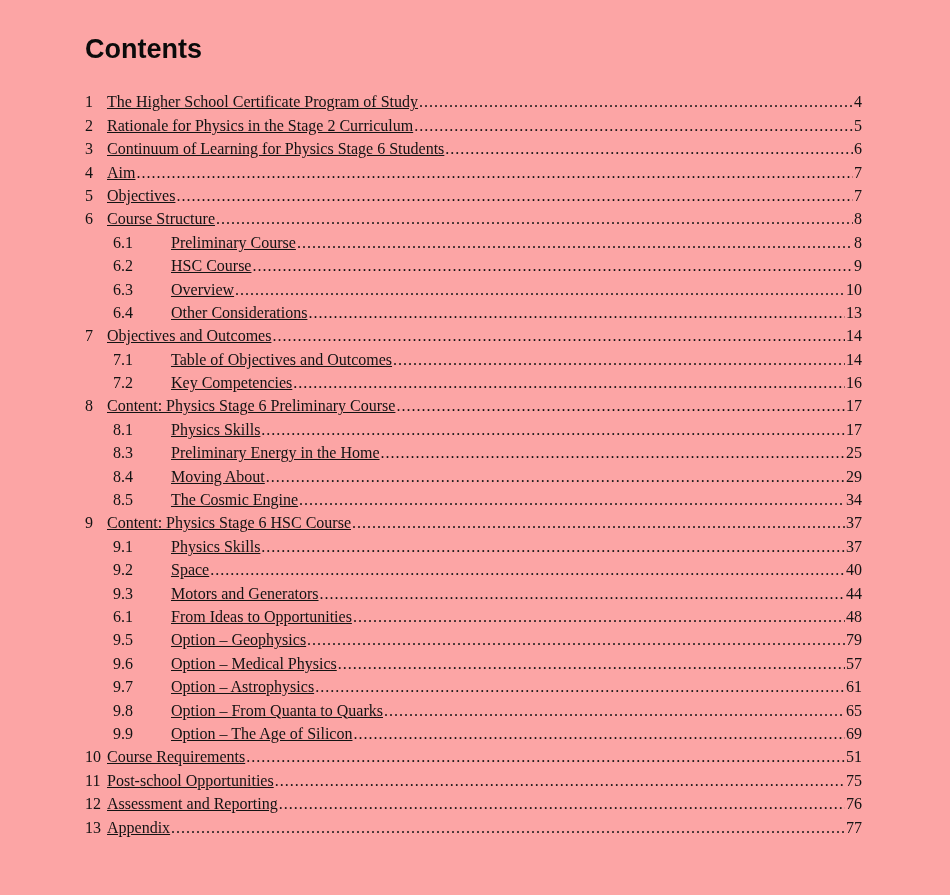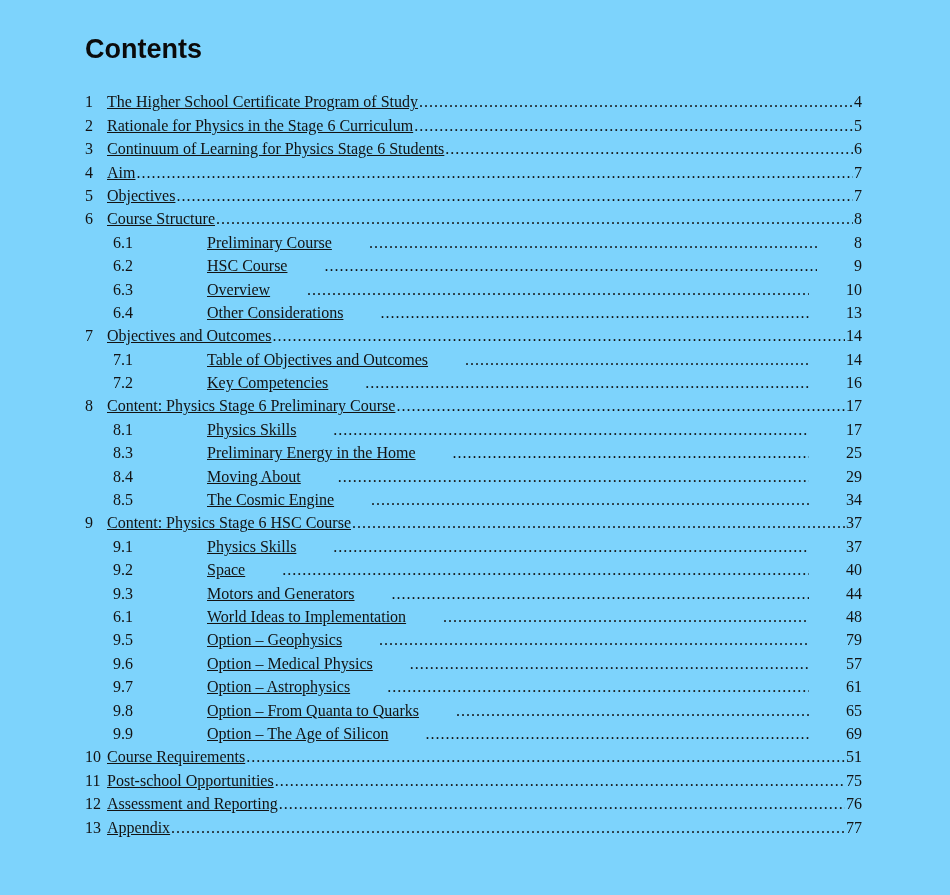--- a/index.html
+++ b/index.html
@@ -12,21 +12,21 @@
     height: 895px;
     overflow: hidden;
     font-family: "Liberation Serif", serif;
     color: #131313;
   }
   .page {
     box-sizing: border-box;
     width: 950px;
     height: 895px;
     padding: 33px 88px 0 85px;
-    background: #7dd3fc;
+    background: #fca5a5;
   }
   h1.contents-title {
     margin: 0 0 25px 0;
     font-family: "Liberation Sans", sans-serif;
     font-weight: 700;
     font-size: 27px;
     line-height: 1.2;
     color: #0b0b0b;
     letter-spacing: 0px;
   }
@@ -42,21 +42,20 @@
     white-space: nowrap;
   }
   .toc-row .num {
     flex: none;
   }
   .toc-row.level1 .num {
     width: 22px;
   }
   .toc-row.level2 {
     padding-left: 28px;
-    gap: 36px;
   }
   .toc-row.level2 .num {
     width: 58px;
   }
   .toc-row .entry-title {
     flex: none;
     text-decoration: underline;
   }
   .leader {
     flex: 1 1 auto;
@@ -83,21 +82,21 @@
   <h1 class="contents-title">Contents</h1>
   <nav class="toc" id="toc">
       <div class="toc-row level1">
         <span class="num">1</span>
         <span class="entry-title">The Higher School Certificate Program of Study</span>
         <span class="leader"></span>
         <span class="pagenum">4</span>
       </div>
       <div class="toc-row level1">
         <span class="num">2</span>
-        <span class="entry-title">Rationale for Physics in the Stage 6 Curriculum</span>
+        <span class="entry-title">Rationale for Physics in the Stage 2 Curriculum</span>
         <span class="leader"></span>
         <span class="pagenum">5</span>
       </div>
       <div class="toc-row level1">
         <span class="num">3</span>
         <span class="entry-title">Continuum of Learning for Physics Stage 6 Students</span>
         <span class="leader"></span>
         <span class="pagenum">6</span>
       </div>
       <div class="toc-row level1">
@@ -209,21 +208,21 @@
         <span class="pagenum">40</span>
       </div>
       <div class="toc-row level2">
         <span class="num">9.3</span>
         <span class="entry-title">Motors and Generators</span>
         <span class="leader"></span>
         <span class="pagenum">44</span>
       </div>
       <div class="toc-row level2">
         <span class="num">6.1</span>
-        <span class="entry-title">World Ideas to Implementation</span>
+        <span class="entry-title">From Ideas to Opportunities</span>
         <span class="leader"></span>
         <span class="pagenum">48</span>
       </div>
       <div class="toc-row level2">
         <span class="num">9.5</span>
         <span class="entry-title">Option – Geophysics</span>
         <span class="leader"></span>
         <span class="pagenum">79</span>
       </div>
       <div class="toc-row level2">

